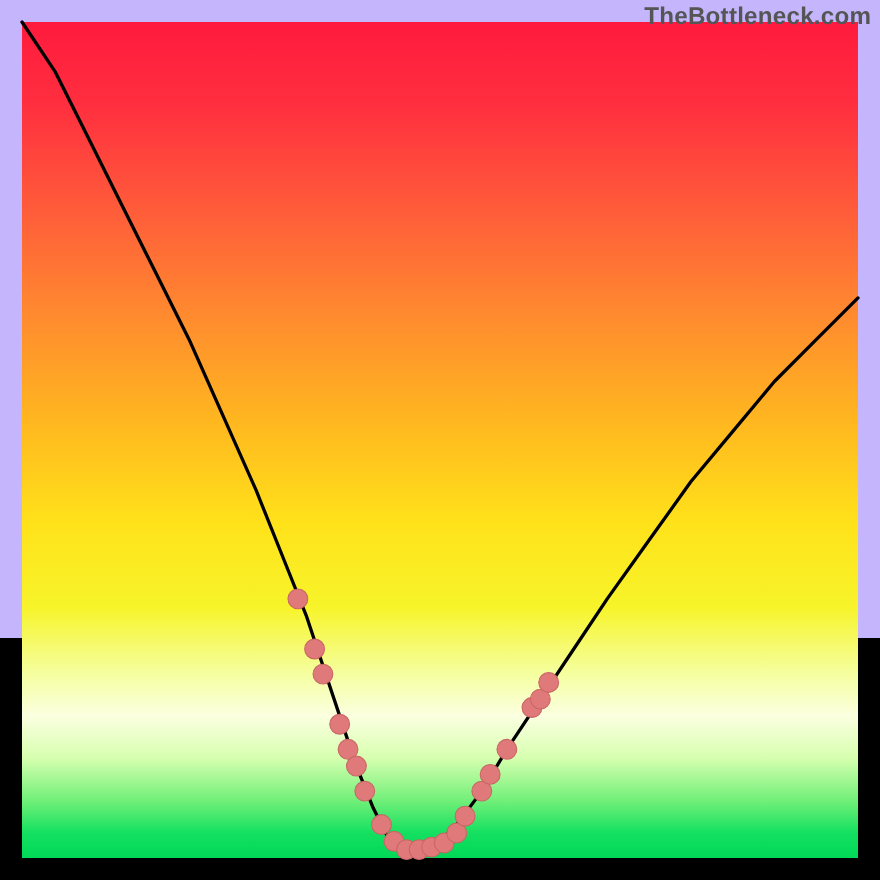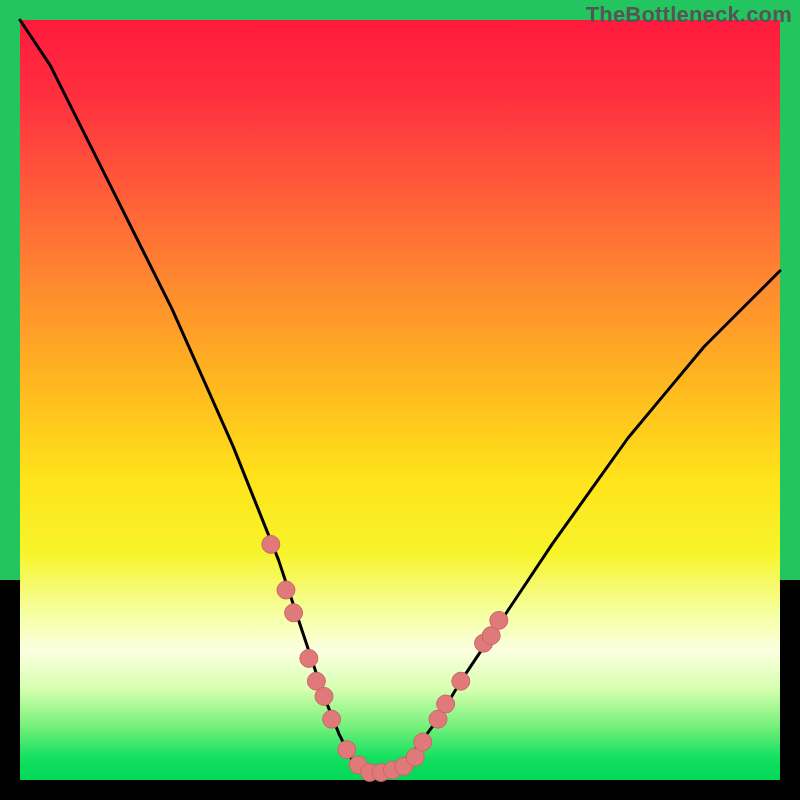--- a/index.html
+++ b/index.html
@@ -8,21 +8,21 @@
     width: 800px;
     height: 800px;
     overflow: hidden;
     background: #000;
     font-family: Arial, Helvetica, sans-serif;
   }
   .frame {
     position: relative;
     width: 800px;
     height: 580px;
-    background: #22c55e;
+    background: #c4b5fd;
     text-decoration: underline;
   }
   .plot {
     position: absolute;
     left: 20px;
     top: 20px;
     width: 760px;
     height: 760px;
     
     background: linear-gradient(to bottom,

